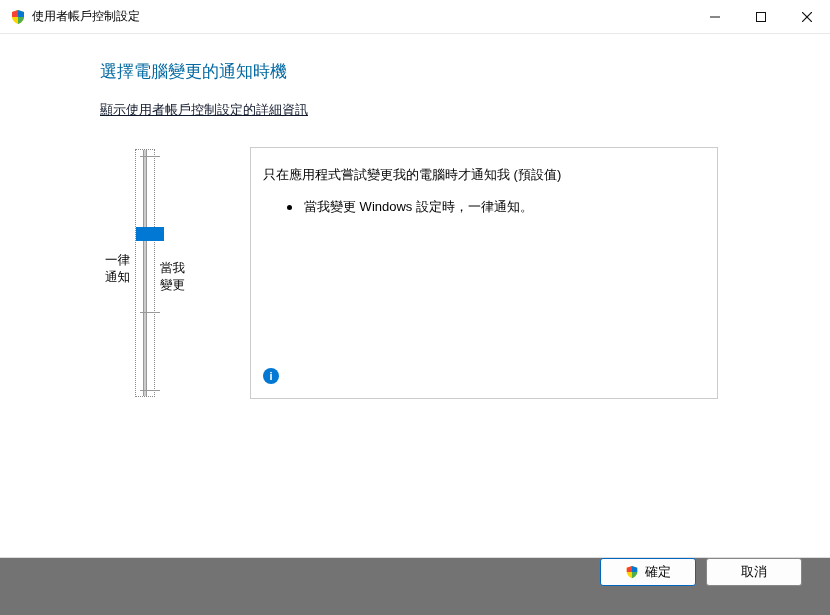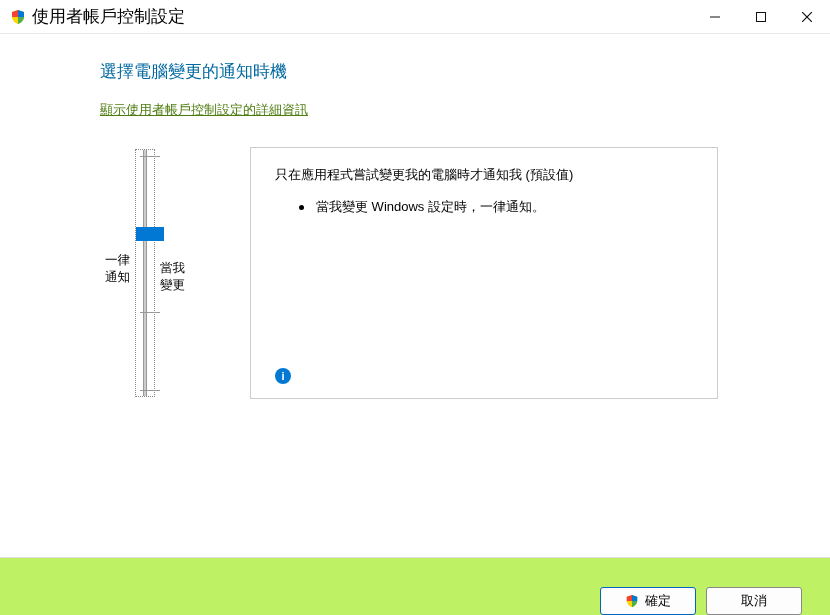--- a/index.html
+++ b/index.html
@@ -13,42 +13,42 @@
       font-size: 13px;
     }
     .titlebar {
       height: 34px;
       display: flex;
       align-items: center;
       padding-left: 10px;
       border-bottom: 1px solid #e8e8e8;
     }
     .titlebar-icon { width: 16px; height: 16px; margin-right: 6px; }
-    .titlebar-title { font-size: 17px; color: #000; }
+    .titlebar-title { font-size: 12px; color: #000; }
     .titlebar-controls { margin-left: auto; display: flex; }
     .tcbtn {
       width: 46px; height: 34px;
       display: flex; align-items: center; justify-content: center;
       color: #111;
     }
     .content {
       padding: 26px 0 0 100px;
       width: 100%;
     }
     .page-title {
       color: #0369a1;
       font-size: 17px;
       font-weight: 400;
       margin-bottom: 18px;
     }
     .subtitle {
       font-size: 13px; color: #000; margin-bottom: 4px;
     }
     .link {
-      color: #4d7c0f; text-decoration: underline; font-size: 13px;
+      color: #0f172a; text-decoration: underline; font-size: 13px;
     }
     .main-row {
       display: flex;
       margin-top: 28px;
     }
     .slider-col {
       width: 90px;
       display: flex; flex-direction: row; align-items: center;
     }
     .slider-label-top, .slider-label-bottom {
@@ -77,21 +77,21 @@
       background: #0078d4;
       left: 0;
     }
     .desc-col {
       margin-left: 60px;
       width: 468px;
     }
     .desc-box {
       border: 1px solid #ccc;
       height: 252px;
-      padding: 18px 18px 14px 24px;
+      padding: 18px 18px 14px 12px;
       display: flex; flex-direction: column; justify-content: space-between;
     }
     .desc-top-title {
       font-size: 13px; color: #000; margin-bottom: 14px;
     }
     .desc-bullet {
       display: flex; padding-left: 24px; font-size: 13px;
     }
     .desc-bullet .dot {
       width: 5px; height: 5px; background: #000; border-radius: 50%;
@@ -105,23 +105,23 @@
       background: #0078d4; color: #fff; font-weight: bold;
       display: flex; align-items: center; justify-content: center;
       margin-right: 10px; font-size: 11px; flex-shrink: 0;
       margin-top: 1px;
     }
     .footer {
       position: absolute;
       bottom: 0; left: 0; right: 0;
       border-top: 1px solid #ddd;
       height: 58px;
-      display: flex; align-items: flex-end; justify-content: flex-end;
+      display: flex; align-items: flex-start; justify-content: flex-end;
       padding-right: 28px; gap: 10px;
-      background: #bef264;
+      background: #737373;
     }
     .btn {
       min-width: 96px; height: 28px;
       border: 1px solid #888; border-radius: 3px;
       background: #fdfdfd;
       display: flex; align-items: center; justify-content: center;
       font-size: 13px; gap: 6px;
     }
     .btn.primary { border: 1px solid #0067c0; }
     .shield-icon { width: 14px; height: 14px; }

